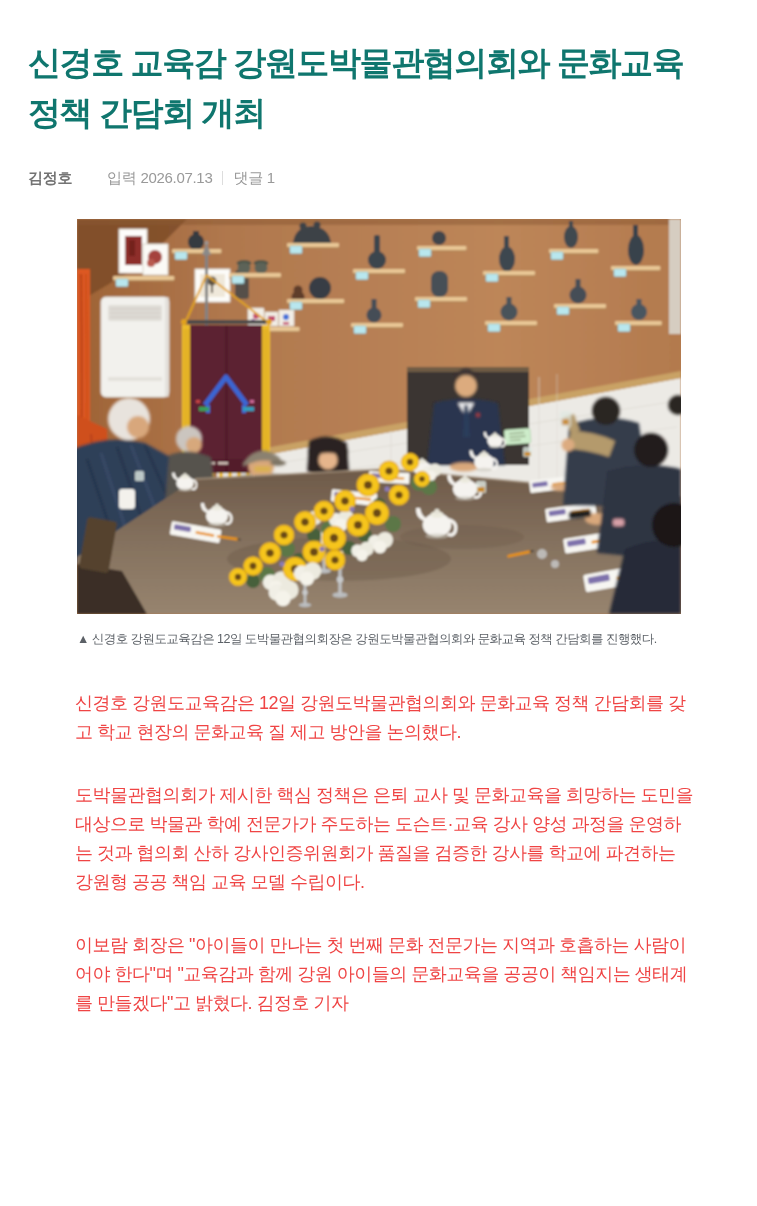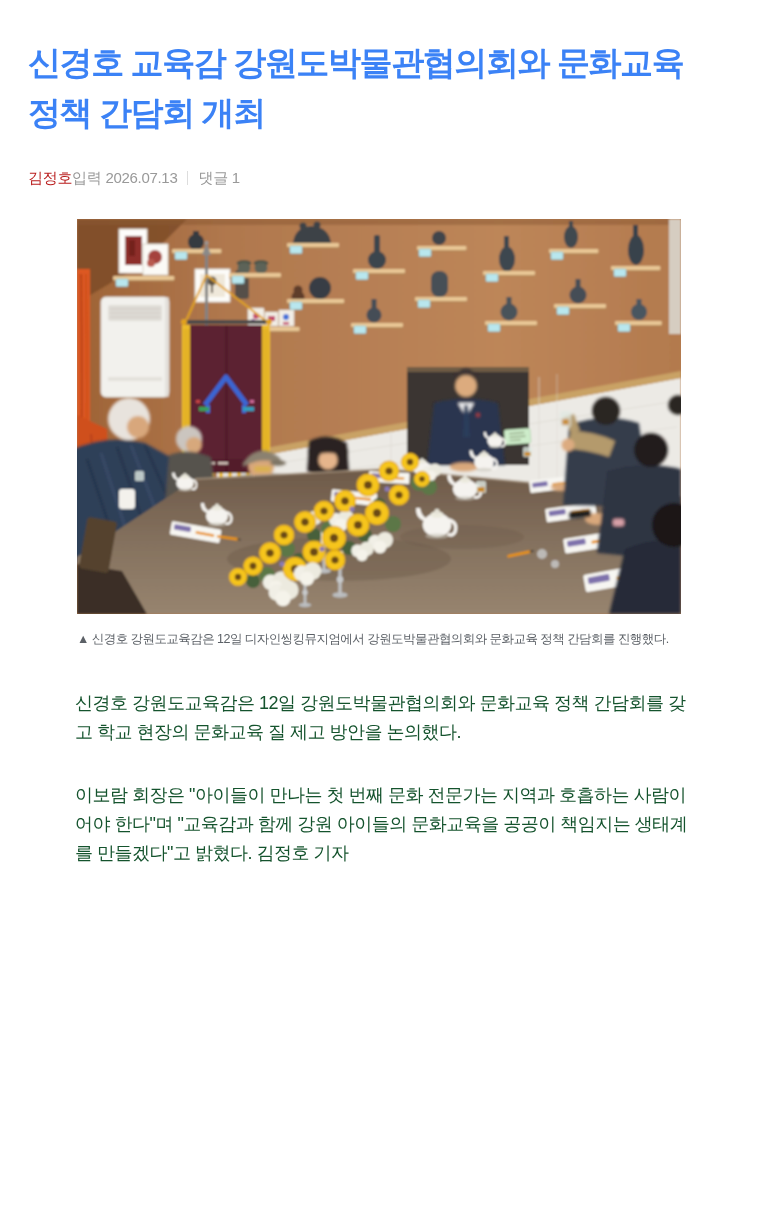--- a/index.html
+++ b/index.html
@@ -5,39 +5,39 @@
   html,body{margin:0;padding:0;}
   body{
     width:757px;height:1206px;background:#ffffff;overflow:hidden;
     font-family:"Liberation Sans","DejaVu Sans",sans-serif;
     -webkit-font-smoothing:antialiased;
   }
   .page{position:relative;width:757px;height:1206px;background:#fff;}
   .article-title{
     margin:38px 24px 0 28px;
     font-size:33px;line-height:50px;font-weight:800;
-    letter-spacing:-1.4px;color:#3b82f6;word-break:keep-all;
+    letter-spacing:-1.4px;color:#0f766e;word-break:keep-all;
   }
   .byline{
     display:flex;align-items:center;
     margin:30px 28px 0 28px;height:20px;
     font-size:15px;color:#999;letter-spacing:-0.3px;
   }
-  .byline .author{font-weight:400;color:#b91c1c;}
+  .byline .author{font-weight:700;color:#737373;margin-right:35px;}
   .byline .sep{width:1px;height:14px;background:#ddd;margin:0 10px;}
   figure.article-figure{margin:31px 0 0 77px;width:620px;}
   .photo-frame{width:604px;height:395px;overflow:hidden;background:#b27a4e;}
   .photo-frame svg{display:block;}
   figcaption{
     margin-top:16px;width:604px;white-space:nowrap;
     font-size:12.5px;line-height:18px;color:#5b6066;letter-spacing:-0.55px;
   }
   .article-body{
     margin:41px 62px 0 75px;width:620px;
-    font-size:18px;line-height:29px;color:#14532d;letter-spacing:-0.5px;
+    font-size:18px;line-height:29px;color:#ef4444;letter-spacing:-0.5px;
   }
   .article-body p{margin:0 0 34px 0;word-break:normal;}
   .article-body p:last-child{margin-bottom:0;}
 </style>
 </head>
 <body>
 
 <div class="page">
 
   <h1 class="article-title">신경호 교육감 강원도박물관협의회와 문화교육 정책 간담회 개최</h1>
@@ -424,21 +424,22 @@
             <rect x="492" y="292" width="22" height="7" rx="2" fill="#1c1c1e" transform="rotate(-6 503 295)"></rect>
             <path d="M530,252 Q568,241 604,250 L604,342 L520,334 Z" fill="#2f3543"></path>
             <circle cx="574" cy="231" r="17" fill="#221d1a"></circle>
             <rect x="536" y="300" width="11" height="7" rx="2" fill="#d8a0a8"></rect>
             <path d="M548,330 Q580,317 604,324 L604,395 L532,395 Z" fill="#252b37"></path>
             <circle cx="597" cy="306" r="22" fill="#1b1714"></circle>
           </g>
         </g>
       </svg>
     </div>
-    <figcaption>▲ 신경호 강원도교육감은 12일 디자인씽킹뮤지엄에서 강원도박물관협의회와 문화교육 정책 간담회를 진행했다.</figcaption>
+    <figcaption>▲ 신경호 강원도교육감은 12일 도박물관협의회장은 강원도박물관협의회와 문화교육 정책 간담회를 진행했다.</figcaption>
   </figure>
 
   <div class="article-body">
     <p>신경호 강원도교육감은 12일 강원도박물관협의회와 문화교육 정책 간담회를 갖고 학교 현장의 문화교육 질 제고 방안을 논의했다.</p>
+    <p>도박물관협의회가 제시한 핵심 정책은 은퇴 교사 및 문화교육을 희망하는 도민을 대상으로 박물관 학예 전문가가 주도하는 도슨트·교육 강사 양성 과정을 운영하는 것과 협의회 산하 강사인증위원회가 품질을 검증한 강사를 학교에 파견하는 강원형 공공 책임 교육 모델 수립이다.</p>
     <p>이보람 회장은 "아이들이 만나는 첫 번째 문화 전문가는 지역과 호흡하는 사람이어야 한다"며 "교육감과 함께 강원 아이들의 문화교육을 공공이 책임지는 생태계를 만들겠다"고 밝혔다. 김정호 기자</p>
   </div>
 
 </div>
 
 </body></html>

